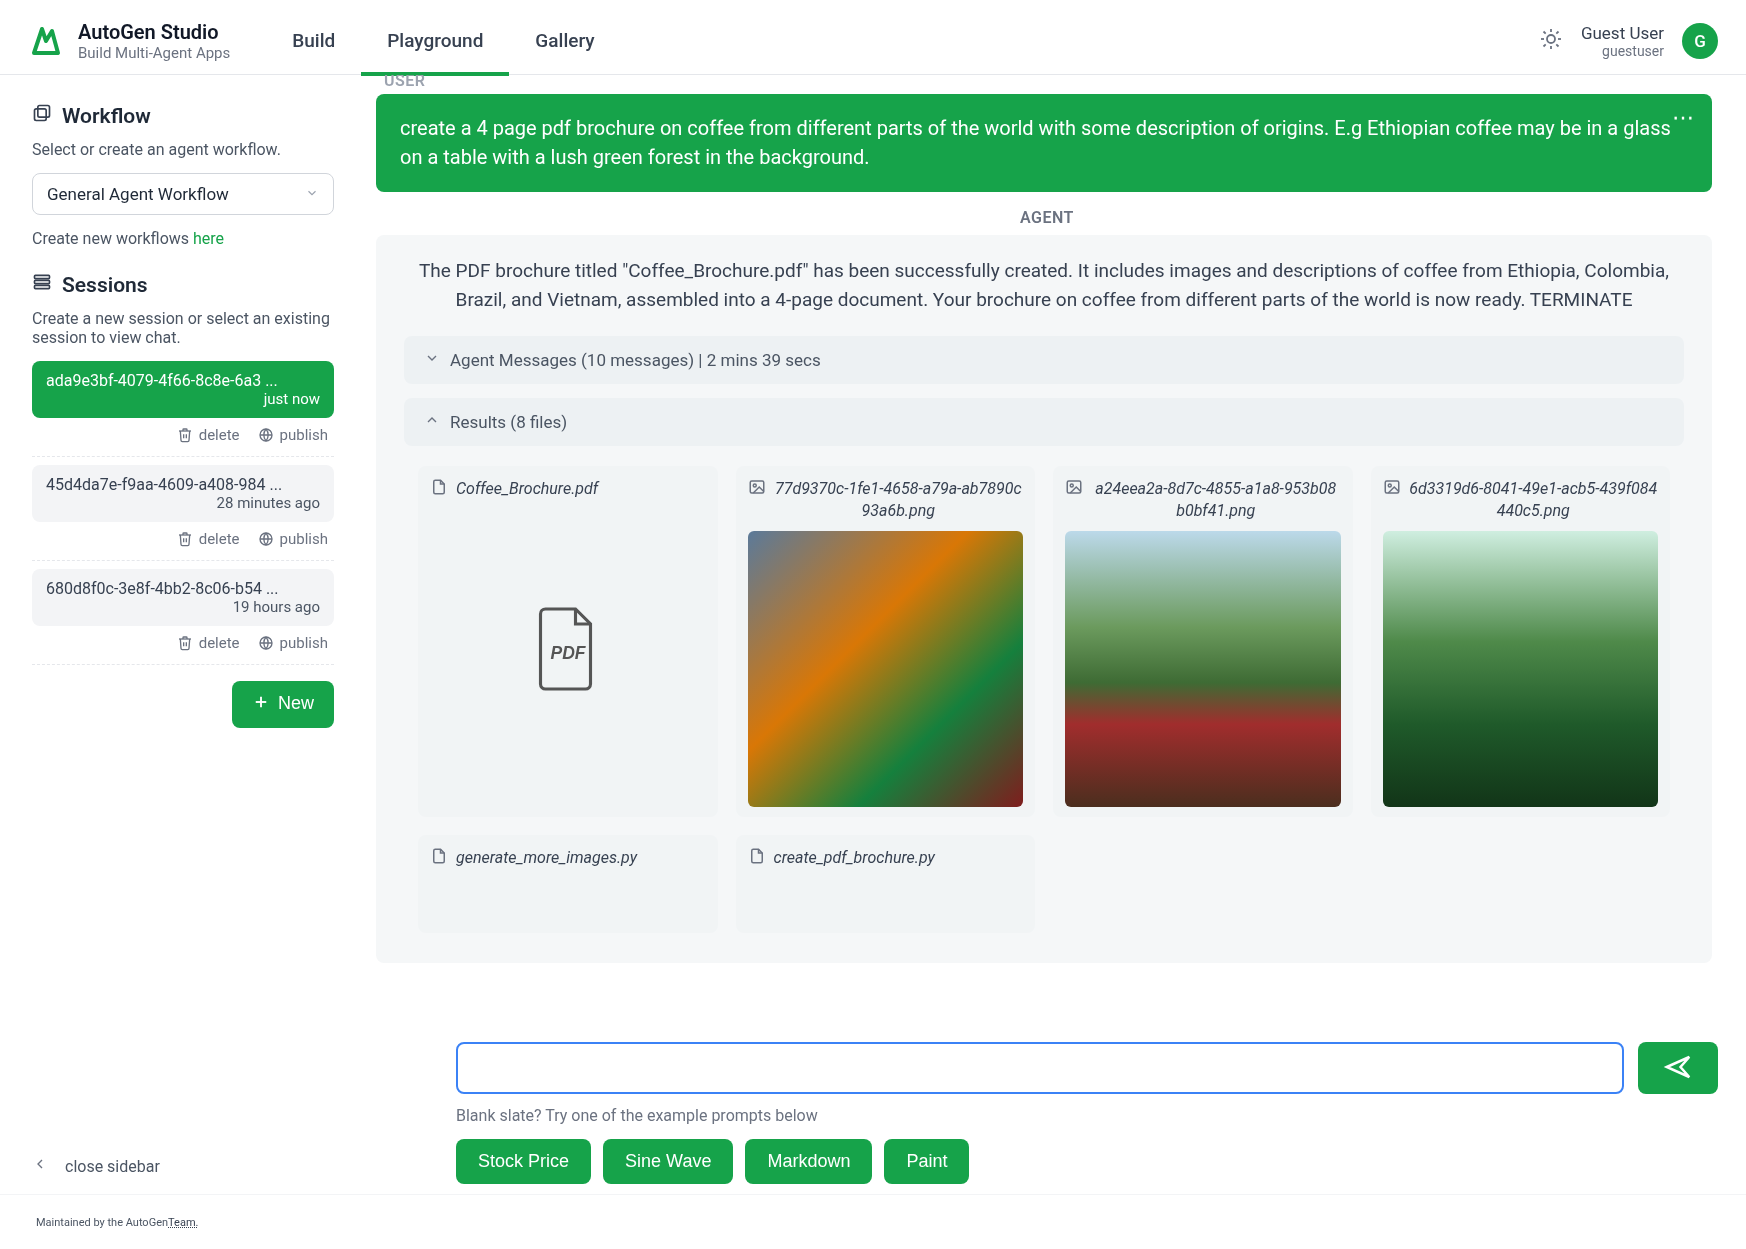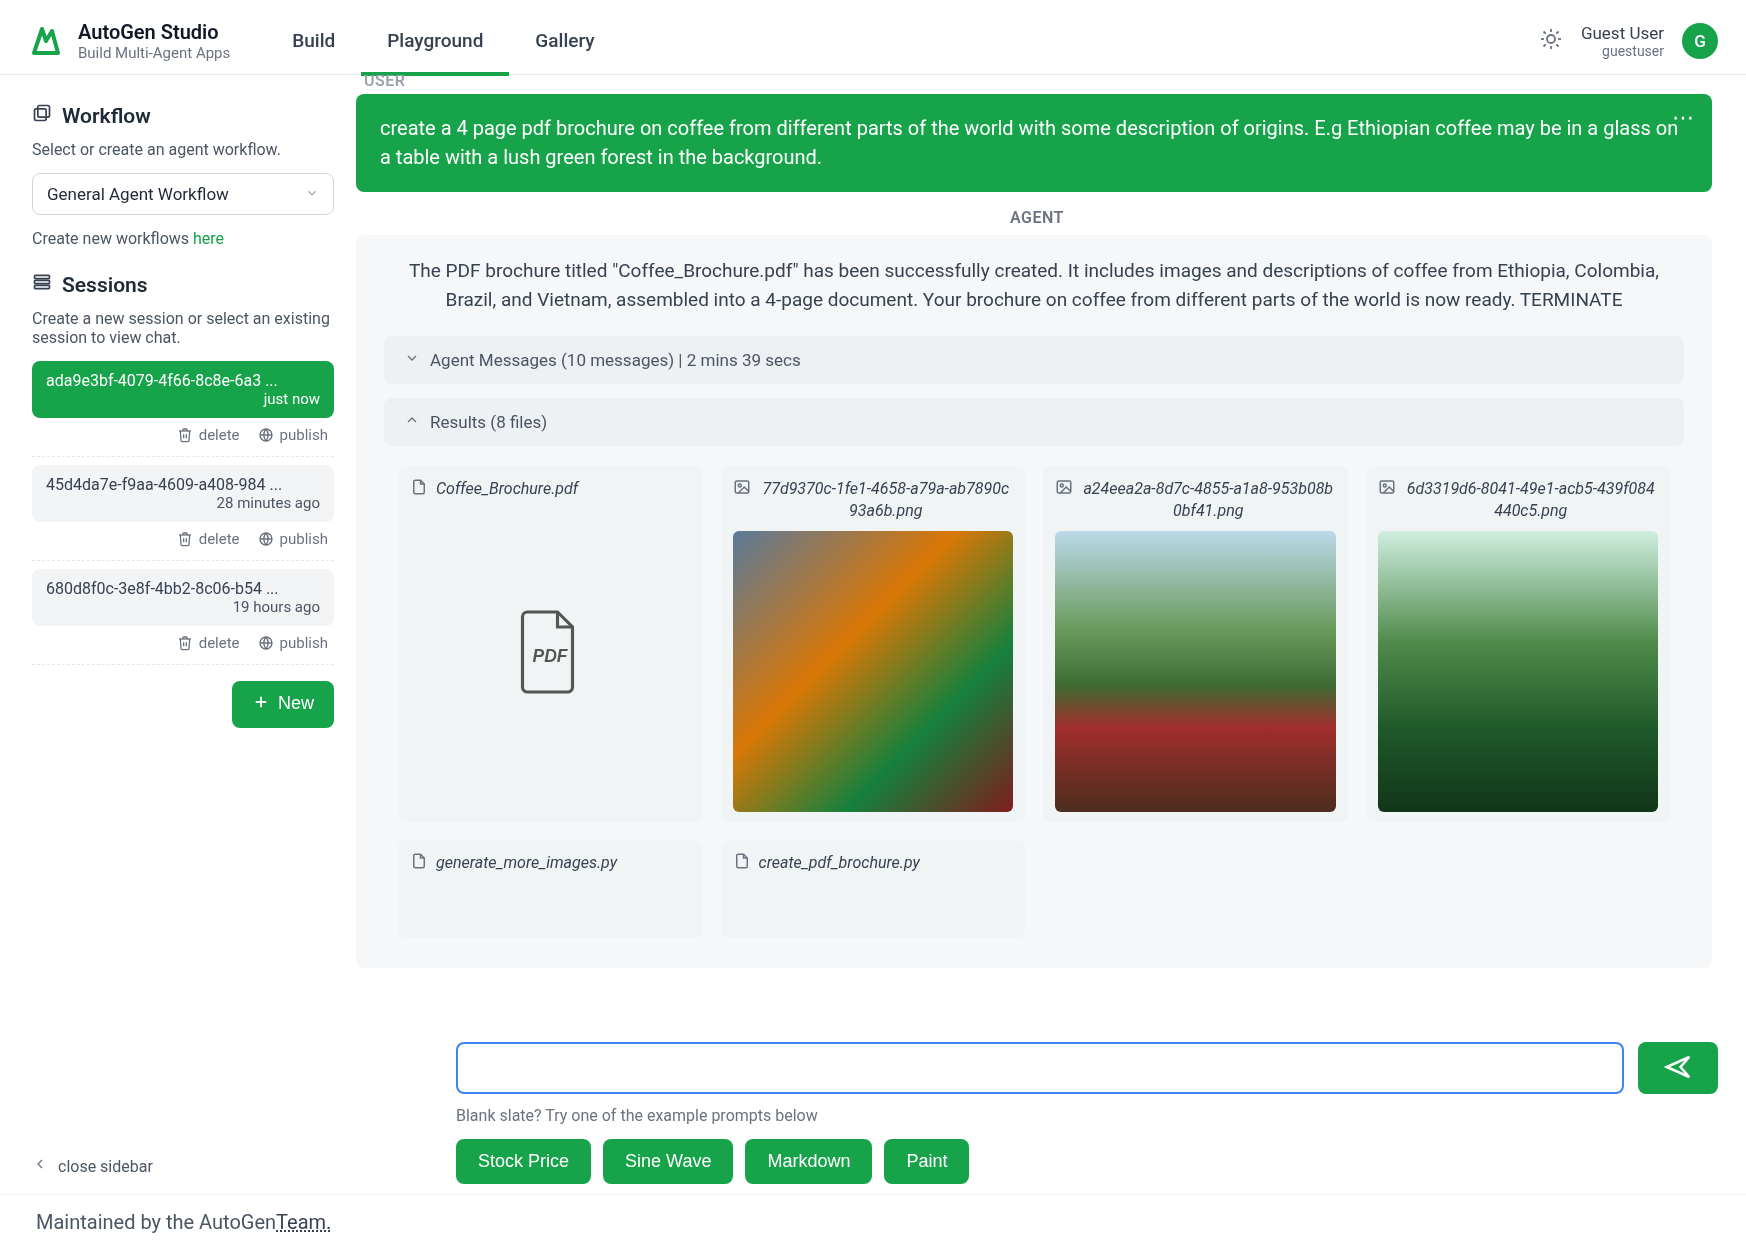--- a/index.html
+++ b/index.html
@@ -89,34 +89,34 @@
     margin-bottom: 8px;
   }
   .session-actions .act { display: flex; align-items: center; gap: 6px; cursor: pointer; }
   .new-btn-row { display: flex; justify-content: flex-end; margin-top: 8px; }
   .new-btn {
     background: #16a34a; color: #fff; border: none; border-radius: 8px;
     padding: 12px 20px; font-size: 18px; font-weight: 500;
     display: flex; align-items: flex-start; gap: 8px; cursor: pointer;
   }
   .close-side {
-    margin-top: auto; display: flex; align-items: center; gap: 10px;
+    margin-top: auto; display: flex; align-items: center; gap: 17px;
     font-size: 16px; color: #4b5563; cursor: pointer;
     padding-top: 14px;
   }
 
   
   .main {
     flex: 1; display: flex; flex-direction: column;
     padding: 0 28px 0 0;
     min-width: 0;
     position: relative;
   }
   .chat-scroll {
-    flex: 1; overflow-y: auto; padding-right: 6px;
+    flex: 1; overflow-y: auto; padding-right: 6px; margin-left: 20px;
   }
   .msg-user-wrap { margin-bottom: 16px; margin-top: -4px; }
   .msg-user-label { font-size: 16px; font-weight: 600; color: #9ca3af; padding-left: 8px; margin-bottom: 4px; letter-spacing: 0.5px; }
   .msg-user {
     background: #16a34a; color: #fff; border-radius: 8px;
     padding: 20px 24px; font-size: 20px; line-height: 1.45;
     position: relative;
   }
   .msg-user .more { position: absolute; right: 16px; top: 8px; font-size: 22px; letter-spacing: 2px; }
 
@@ -170,21 +170,21 @@
   .blank-line { font-size: 16px; color: #6b7280; margin-bottom: 14px; }
   .suggest-row { display: flex; gap: 12px; }
   .suggest {
     background: #16a34a; color: #fff; border: none; border-radius: 8px;
     padding: 12px 22px; font-size: 18px; cursor: pointer;
   }
 
   
   .footer {
     height: 55px; display: flex; align-items: center;
-    padding: 0 36px; font-size: 20px; color: #4b5563;
+    padding: 0 36px; font-size: 11px; color: #4b5563;
     border-top: 1px solid #f3f4f6;
   }
   .footer a { color: #374151; text-decoration: underline dotted; }
 
   
   .thumb.market { background: linear-gradient(135deg,#5b7a9a,#d97706 40%,#15803d 70%,#7f1d1d); }
   .thumb.mountain { background: linear-gradient(180deg,#94c6e3,#6aa0b4 30%,#3b6b3f 55%,#5a3a22 80%); }
   .thumb.plantation { background: linear-gradient(180deg,#bcd9ea,#6b9a5d 35%,#3e6b34 55%,#a12d2d 70%,#4b2e1e); }
   .thumb.forest { background: linear-gradient(180deg,#cfeee0,#4f8a4a 40%,#1f5a2a 70%,#123518); }
 </style>

